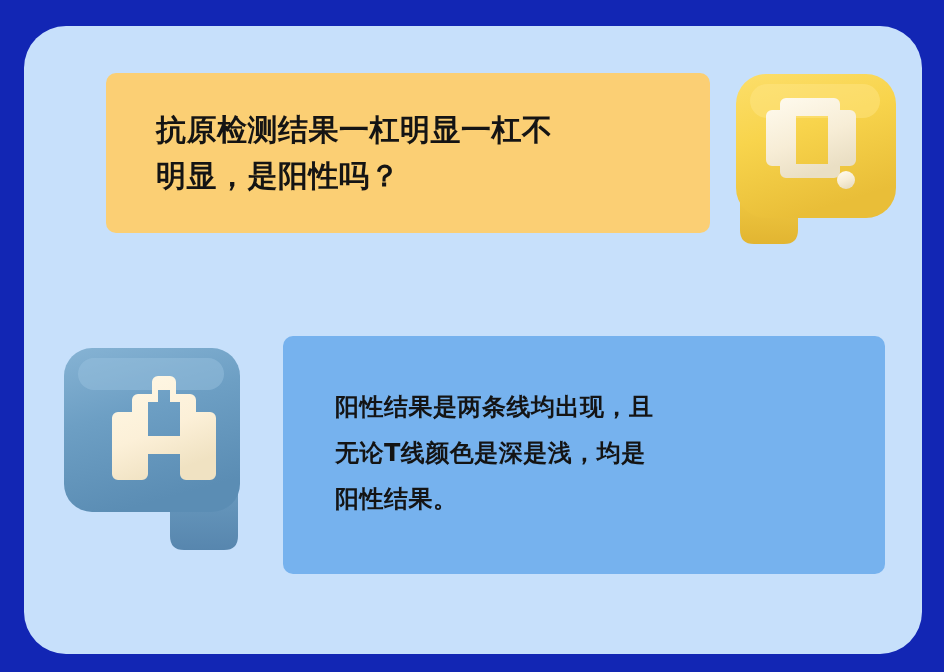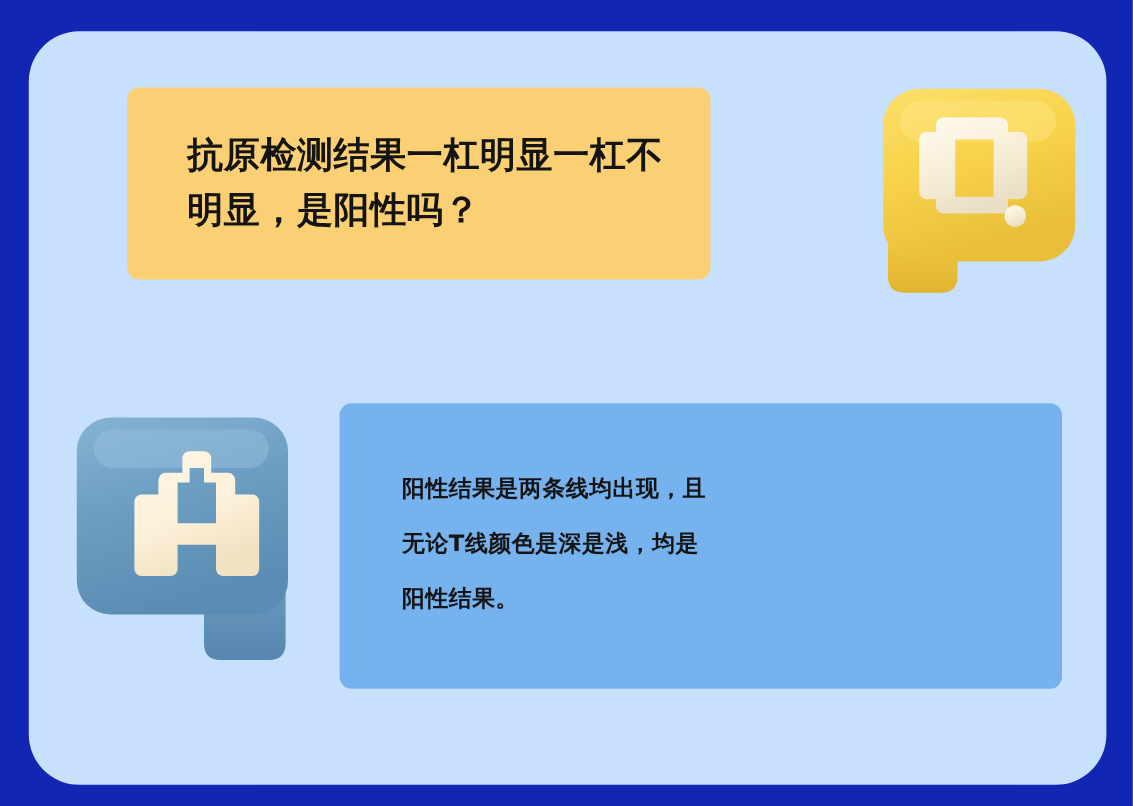--- a/index.html
+++ b/index.html
@@ -32,21 +32,21 @@
     height: 628px;
     background: #C7E0FB;
     border-radius: 42px 42px 42px 42px;
   }
 
   
   .q-card {
     position: absolute;
     left: 106px;
     top: 73px;
-    width: 486px;
+    width: 604px;
     height: 160px;
     background: #FBCF74;
     border-radius: 10px;
     box-sizing: border-box;
     padding: 34px 32px 0 50px;
   }
 
   .q-text {
     font-size: 30px;
     line-height: 46px;
@@ -64,21 +64,21 @@
     top: 336px;
     width: 602px;
     height: 238px;
     background: #76B2EE;
     border-radius: 10px;
     box-sizing: border-box;
     padding: 48px 28px 0 52px;
   }
 
   .a-text {
-    font-size: 19px;
+    font-size: 24px;
     line-height: 46px;
     color: #141414;
     font-weight: 700;
     letter-spacing: 0.5px;
     white-space: pre-wrap;
     font-family: "DejaVu Sans", "Liberation Sans", sans-serif;
   }
 
   
   .bubble {

